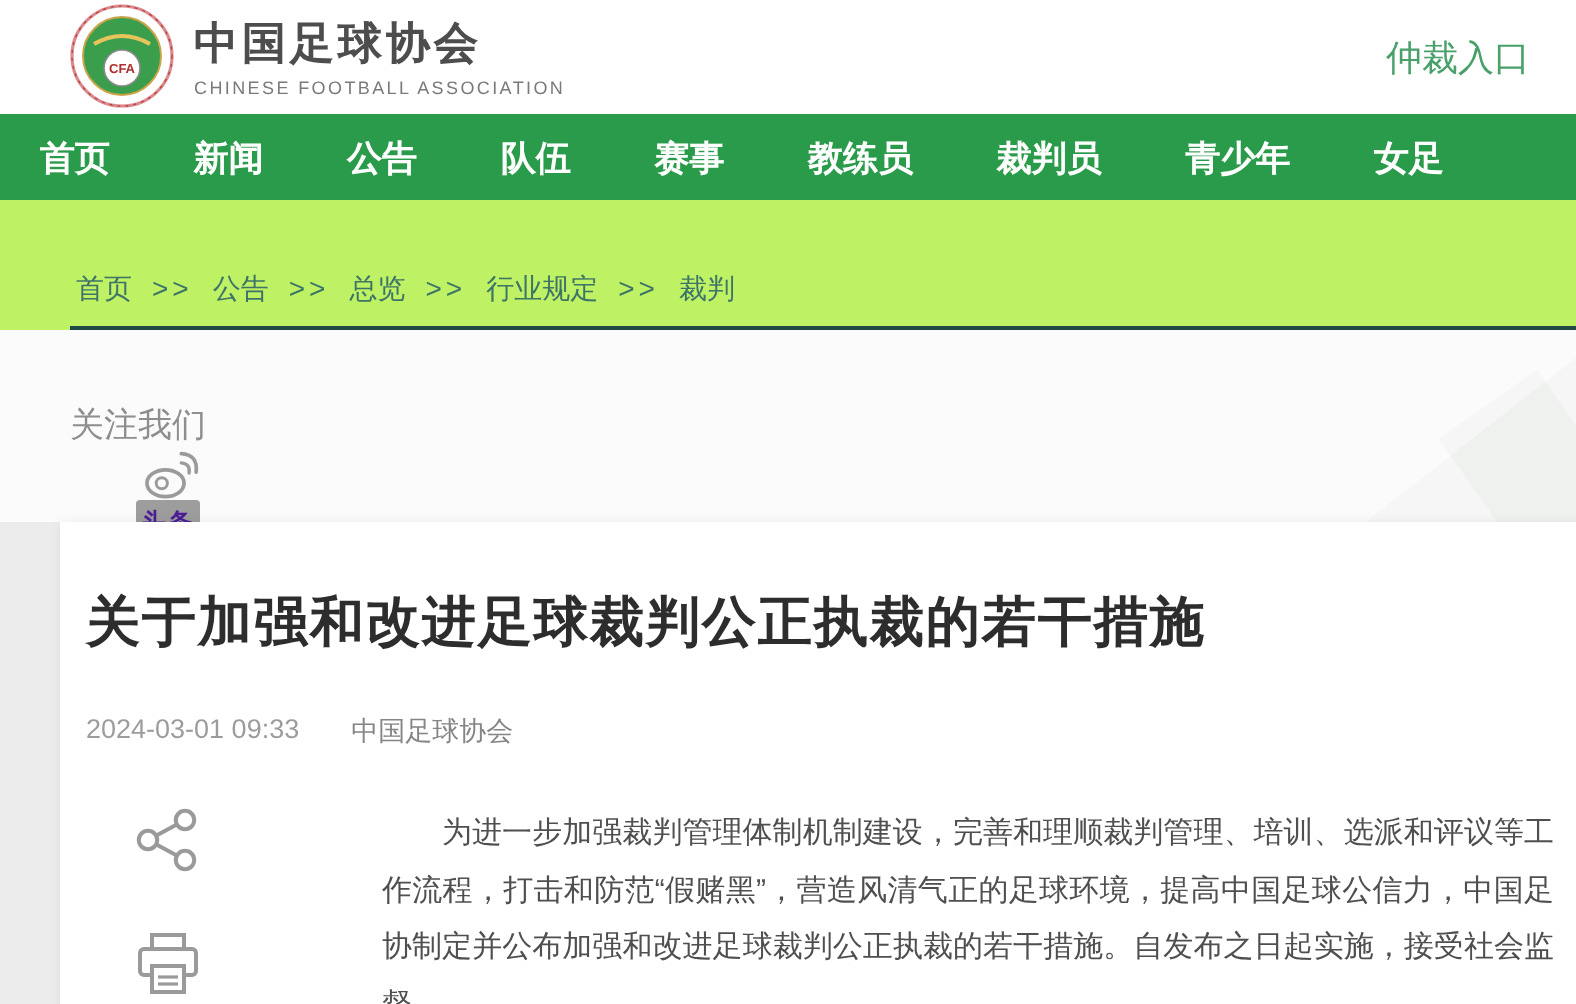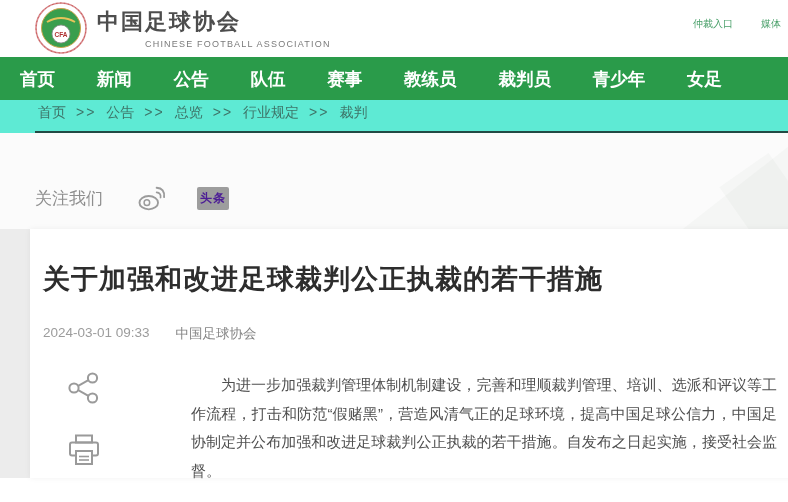--- a/index.html
+++ b/index.html
@@ -15,44 +15,44 @@
   html,body{width:788px;height:502px;overflow:hidden;background:#fff;
     font-family:"Liberation Sans","DejaVu Sans",sans-serif;}
   .page{position:relative;width:788px;height:502px;}
 
   
   .site-header{position:relative;height:57px;background:#fff;}
   .logo-wrap{position:absolute;left:35px;top:2px;display:flex;align-items:center;}
   .logo-emblem{width:52px;height:52px;flex:0 0 auto;}
   .logo-text{margin-left:10px;}
   .logo-cn{font-size:22px;font-weight:bold;color:#4d4d4d;letter-spacing:2px;}
-  .logo-en{font-size:9px;color:#7a7a7a;letter-spacing:1.2px;margin-top:2px;margin-left:48px;}
+  .logo-en{font-size:9px;color:#7a7a7a;letter-spacing:1.2px;margin-top:2px;}
   .top-links{position:absolute;left:693px;top:17px;display:flex;gap:28px;white-space:nowrap;}
-  .top-link{font-size:10px;color:var(--link-green);text-decoration:none;cursor:pointer;}
+  .top-link{font-size:18px;color:var(--link-green);text-decoration:none;cursor:pointer;}
 
   
   .main-nav{height:43px;background:var(--accent);display:flex;align-items:center;
     justify-content:space-between;padding:0 66px 0 20px;}
   .nav-item{color:#fff;font-size:17.5px;font-weight:bold;cursor:pointer;white-space:nowrap;}
 
   
-  .crumb-section{background:#5eead4;padding-top:4px;}
+  .crumb-section{background:#bef264;padding-top:36px;}
   .crumb-row{padding-left:38px;font-size:14px;color:var(--crumb);}
   .crumb{cursor:pointer;}
   .crumb-label{margin-right:10px;}
   .sep{margin-right:10px;letter-spacing:2px;}
   .crumb:last-child .sep{display:none;}
   .crumb-line{margin-left:35px;margin-top:9px;border-bottom:2px solid var(--crumb-line);}
 
   
   .mid-band{position:relative;height:96px;background:#fbfbfb;overflow:hidden;}
   .watermark{position:absolute;background:rgba(120,130,125,0.045);transform:rotate(-38deg);}
   .wm1{width:420px;height:90px;left:560px;top:40px;}
   .wm2{width:300px;height:60px;left:680px;top:130px;transform:rotate(55deg);}
-  .follow-row{position:absolute;left:35px;top:52px;display:flex;align-items:center;}
+  .follow-row{position:absolute;left:35px;top:36px;display:flex;align-items:center;flex-direction:column;}
   .follow-label{font-size:17px;color:#8e8e8e;}
   .weibo-icon{margin-left:34px;width:30px;height:26px;cursor:pointer;}
   .toutiao-badge{margin-left:30px;width:32px;height:23px;background:#9d9d9d;border-radius:2px;
     color:#4c1d95;font-size:12px;font-weight:bold;display:flex;align-items:center;justify-content:center;
     cursor:pointer;letter-spacing:1px;}
 
   
   .card-zone{position:relative;height:249px;background:#ececec;}
   .card{position:absolute;left:30px;top:0;width:788px;height:249px;background:#fff;
     box-shadow:0 0 6px rgba(0,0,0,0.06);padding:32px 0 0 13px;}

